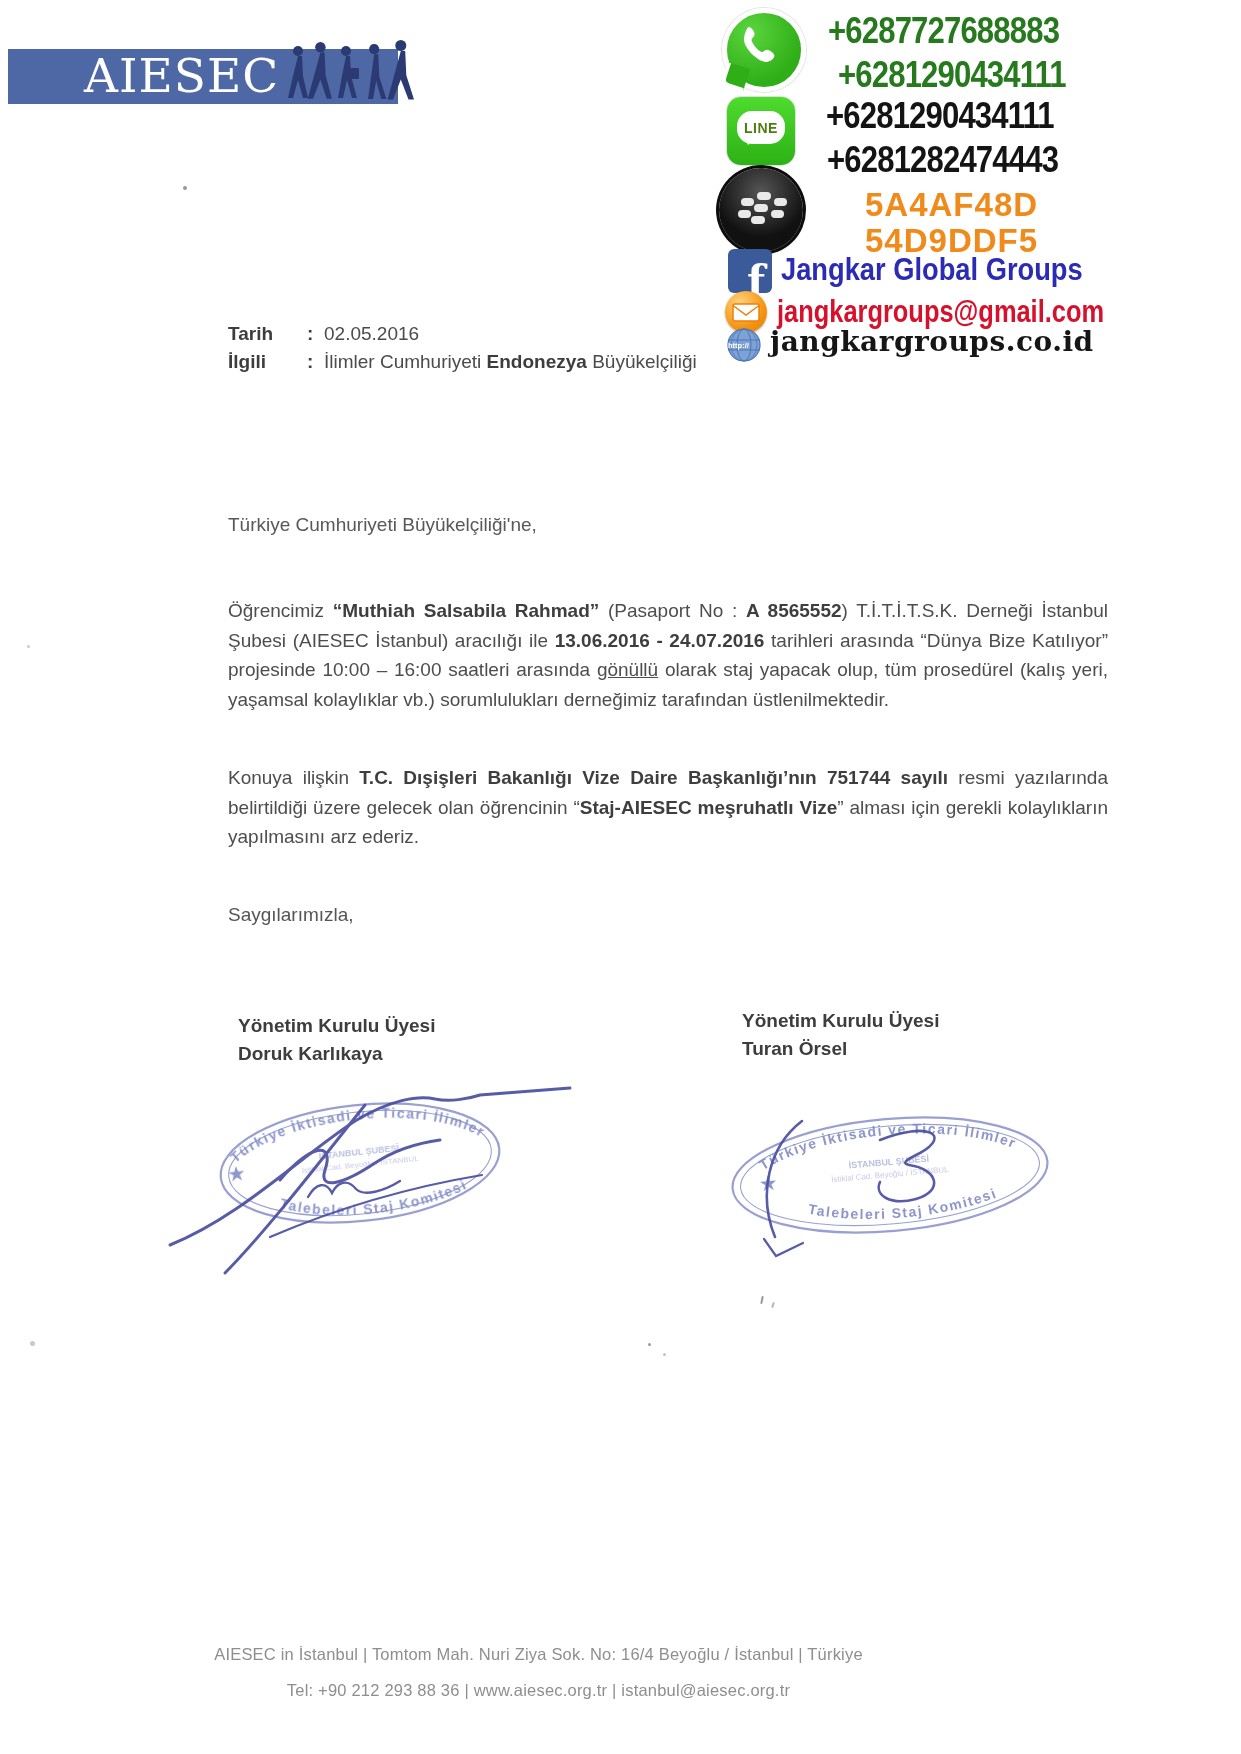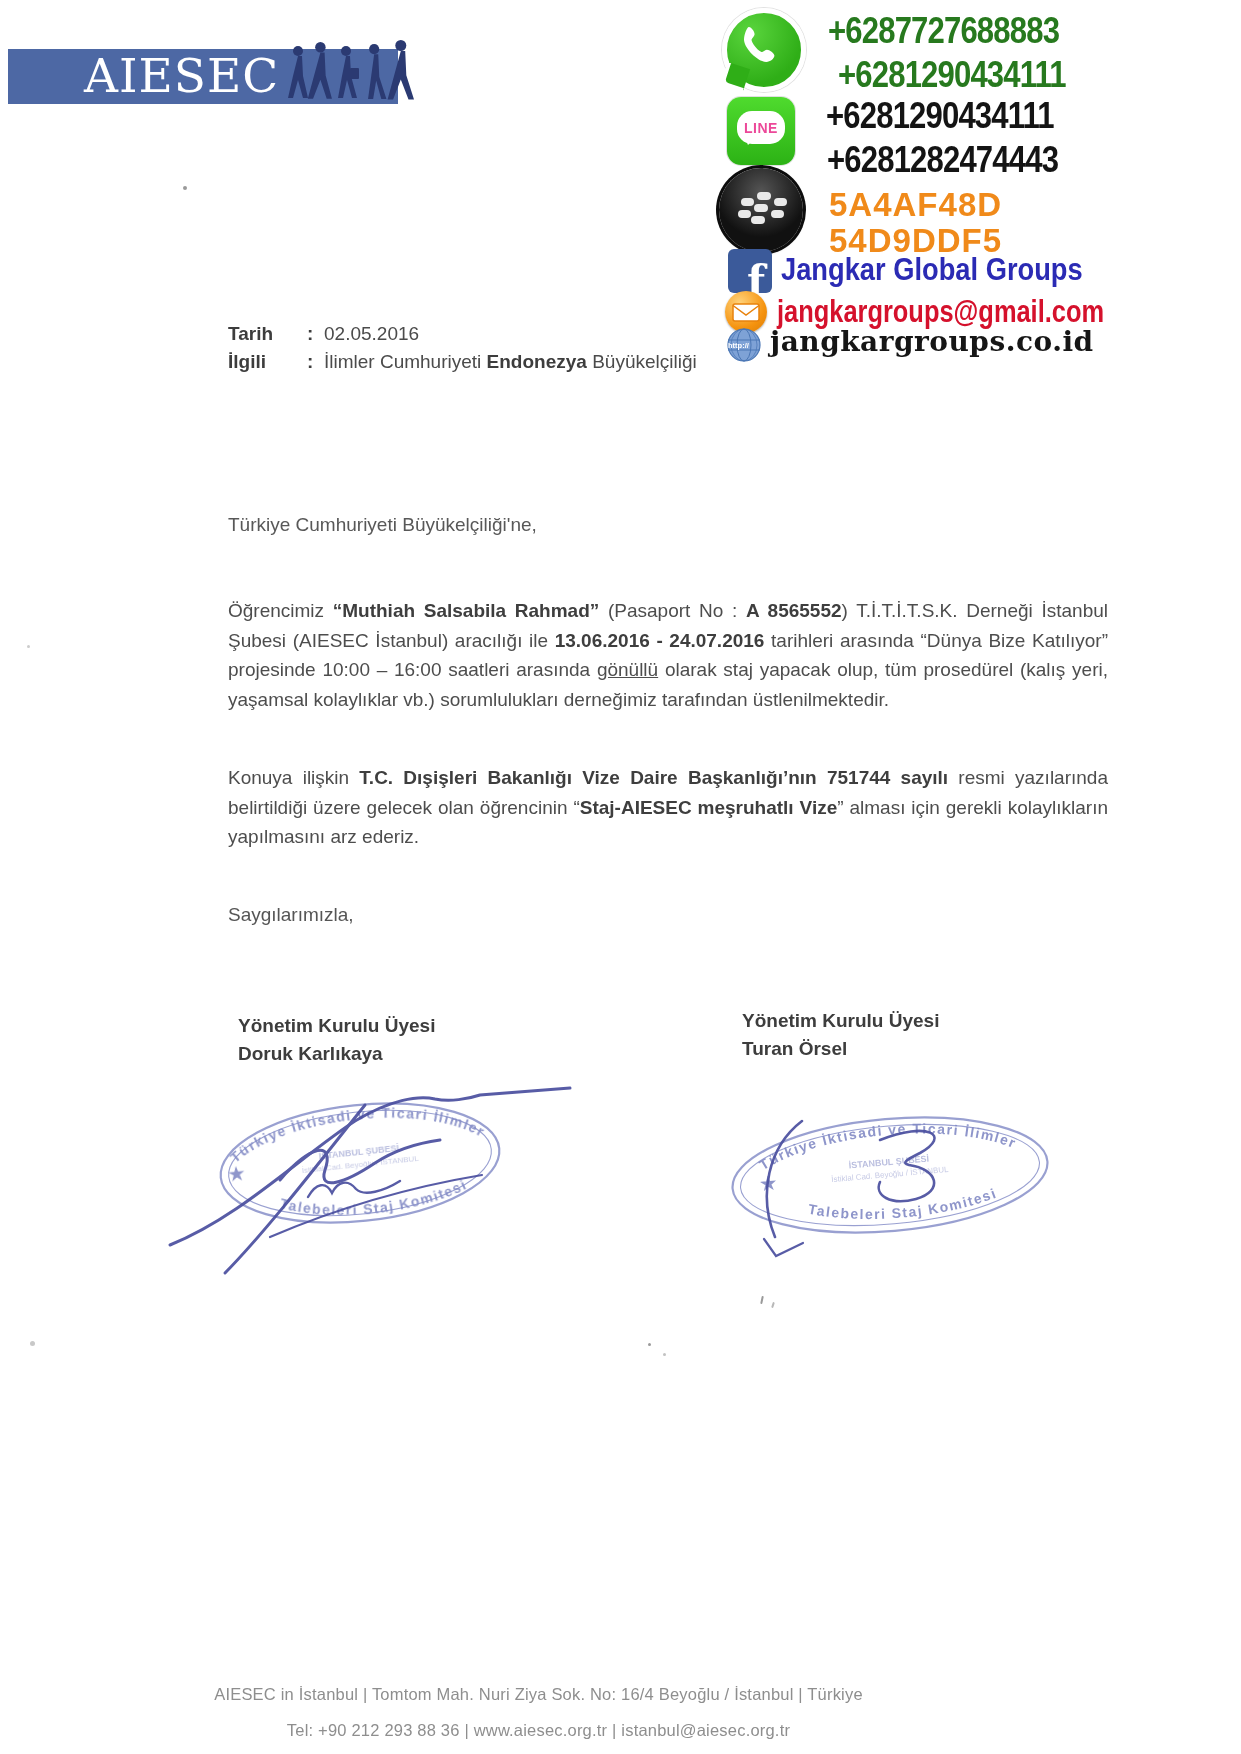--- a/index.html
+++ b/index.html
@@ -10,39 +10,39 @@
   
   .logo-bar{left:8px;top:49px;width:390px;height:55px;background:#4d68a4;}
   .logo-text{left:84px;top:50px;color:#fff;font-family:"DejaVu Serif","Liberation Serif",serif;
              font-weight:normal;font-size:47px;line-height:52px;letter-spacing:1px;}
   .logo-people{left:288px;top:40px;}
 
   
   .num{font-weight:bold;font-size:37px;line-height:36px;white-space:nowrap;
        transform:scaleX(.84);transform-origin:left top;letter-spacing:-1px;}
   .green{color:#27791e;} .blacknum{color:#141414;}
-  .pin{font-weight:bold;font-size:33px;line-height:33px;color:#f08a1a;letter-spacing:1px;}
+  .pin{font-weight:bold;font-size:33px;line-height:33px;color:#f08a1a;letter-spacing:1px;margin-left:36px;}
   .fbname{font-weight:bold;font-size:31px;line-height:31px;color:#2b2bb4;white-space:nowrap;
           transform:scaleX(.88);transform-origin:left top;}
   .emailtxt{font-weight:bold;font-size:31px;line-height:31px;color:#d5112c;white-space:nowrap;
           transform:scaleX(.82);transform-origin:left top;}
   .webtxt{font-family:"DejaVu Serif","Liberation Serif",serif;font-weight:bold;font-size:28px;
           line-height:30px;color:#161616;white-space:nowrap;letter-spacing:.5px;}
 
   .wa-icon{left:722px;top:8px;width:74px;height:74px;border-radius:50%;
            background:radial-gradient(circle at 32% 26%,#5ad53d,#2fae17 70%);
            border:5px solid #fff;box-shadow:0 0 0 1px #e2e2e2;}
   .wa-icon::after{content:"";position:absolute;left:-4px;bottom:-2px;width:20px;height:20px;
            background:#2fae17;border-left:4px solid #fff;border-bottom:4px solid #fff;
            transform:rotate(18deg);border-radius:0 0 0 8px;}
   .line-icon{left:727px;top:97px;width:68px;height:68px;border-radius:14px;
            background:linear-gradient(#4fdb2e,#2cb215);box-shadow:0 0 0 1px #dfe0df;}
   .line-bubble{position:absolute;left:10px;top:14px;width:48px;height:33px;background:#fff;
            border-radius:15px;display:flex;align-items:center;justify-content:center;
-           color:#ec4899;font-weight:bold;font-size:14px;letter-spacing:.5px;}
+           color:#4d7c0f;font-weight:bold;font-size:14px;letter-spacing:.5px;}
   .line-bubble::after{content:"";position:absolute;left:8px;bottom:-8px;width:0;height:0;
            border:7px solid transparent;border-top-color:#fff;border-left-width:3px;}
   .bbm-icon{left:719px;top:168px;width:84px;height:84px;border-radius:50%;
            background:radial-gradient(circle at 50% 28%,#555,#111 62%);
            box-shadow:0 0 0 3px #0d0d0d,0 2px 3px rgba(0,0,0,.4);}
   .fb-icon{left:728px;top:249px;width:44px;height:44px;border-radius:6px;background:#3b5a9a;}
   .fb-f{position:absolute;right:7px;bottom:-10px;color:#fff;font-family:"DejaVu Serif",serif;
         font-weight:bold;font-size:42px;line-height:42px;}
   .mail-icon{left:725px;top:291px;width:42px;height:42px;border-radius:50%;
         background:radial-gradient(circle at 35% 28%,#ffd27a,#f5930f 62%,#d97b06);
@@ -66,21 +66,21 @@
   .closing{left:228px;top:904px;font-size:19px;color:#555;}
 
   
   .sigblock{text-align:left;font-size:19px;line-height:28px;font-weight:bold;color:#3d3d3d;}
   .sig-left{left:238px;top:1012px;width:255px;}
   .sig-right{left:742px;top:1007px;width:230px;}
   .stamp-svg{filter:blur(.3px);}
 
   
   .footer{left:0;width:1077px;text-align:center;font-size:16.5px;color:#8e8e8e;
-          letter-spacing:.2px;margin-top:40px;}
+          letter-spacing:.2px;}
   .f1{top:1645px;} .f2{top:1681px;}
 
   
   .speck{position:absolute;background:#9a9a9a;border-radius:50%;}
 </style>
 </head>
 <body>
 
 <div class="abs logo-bar"></div>
 <div class="abs logo-text">AIESEC</div>

